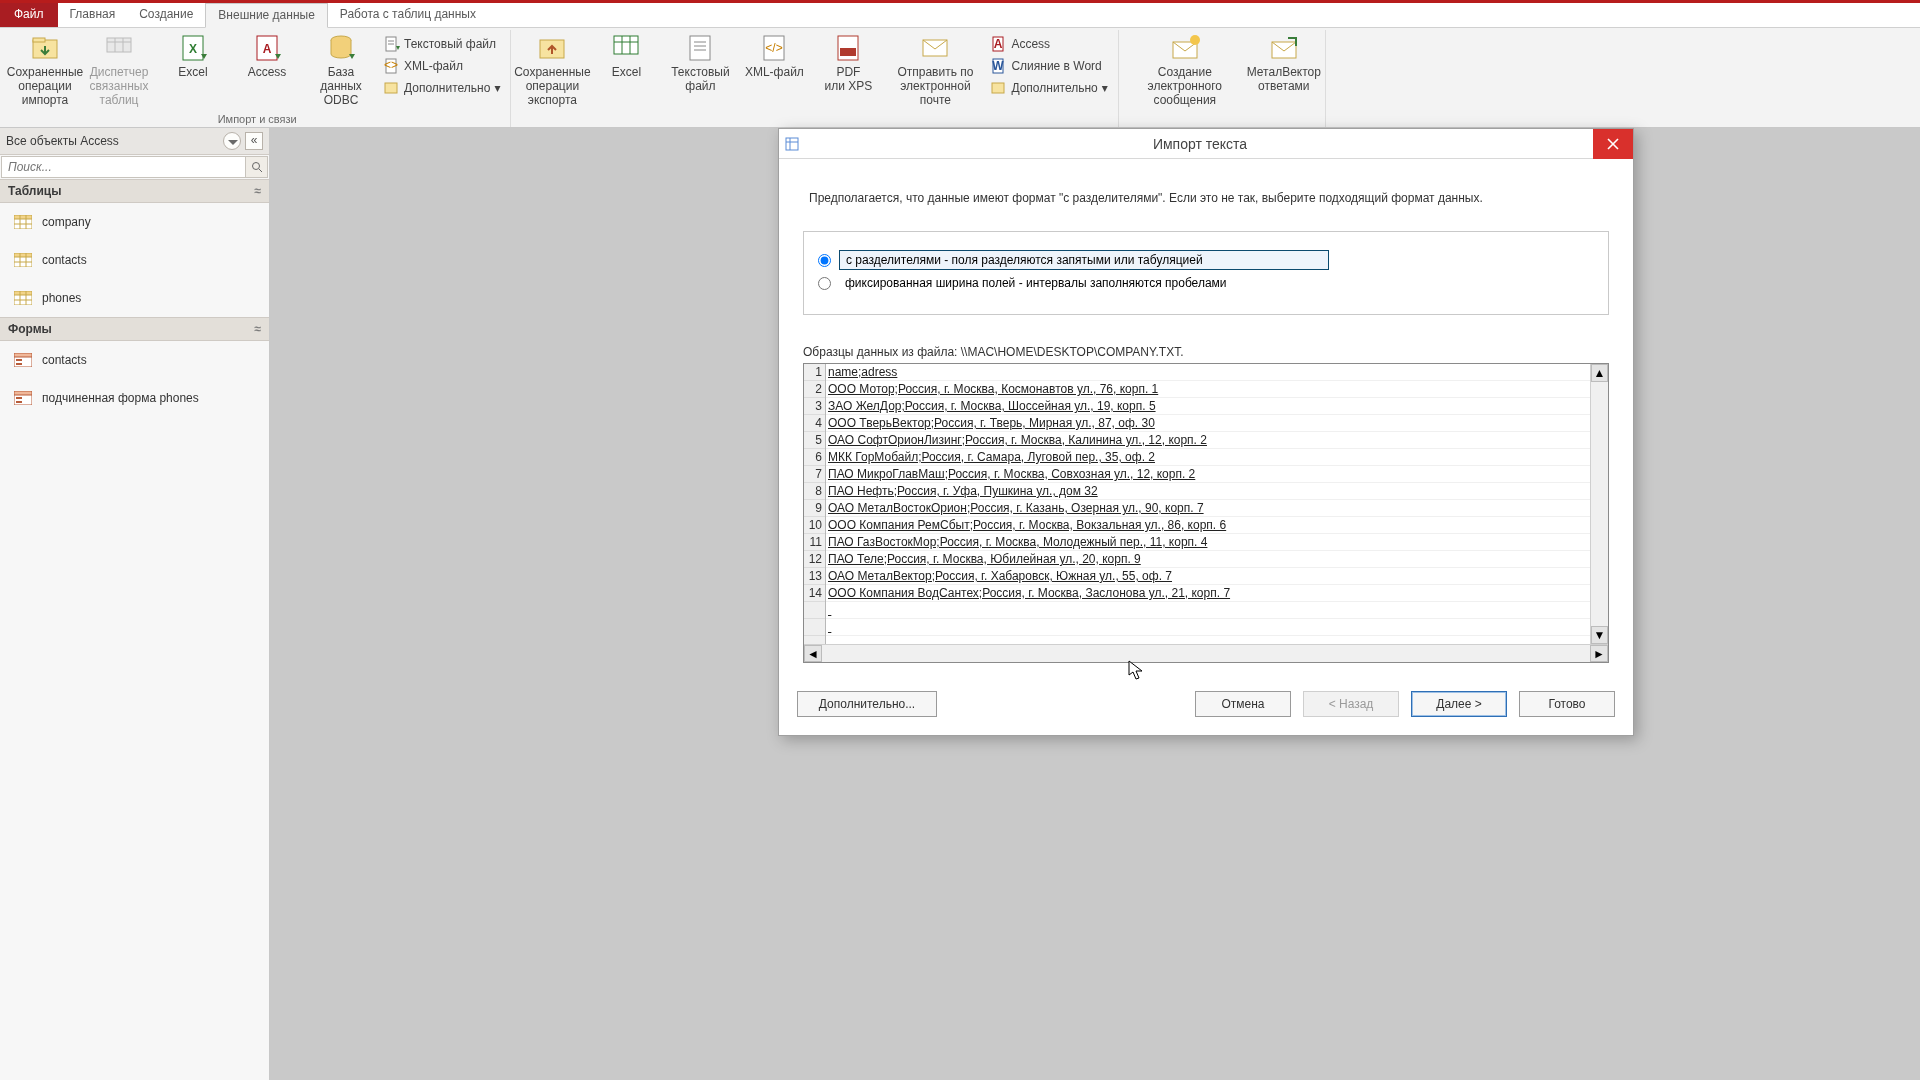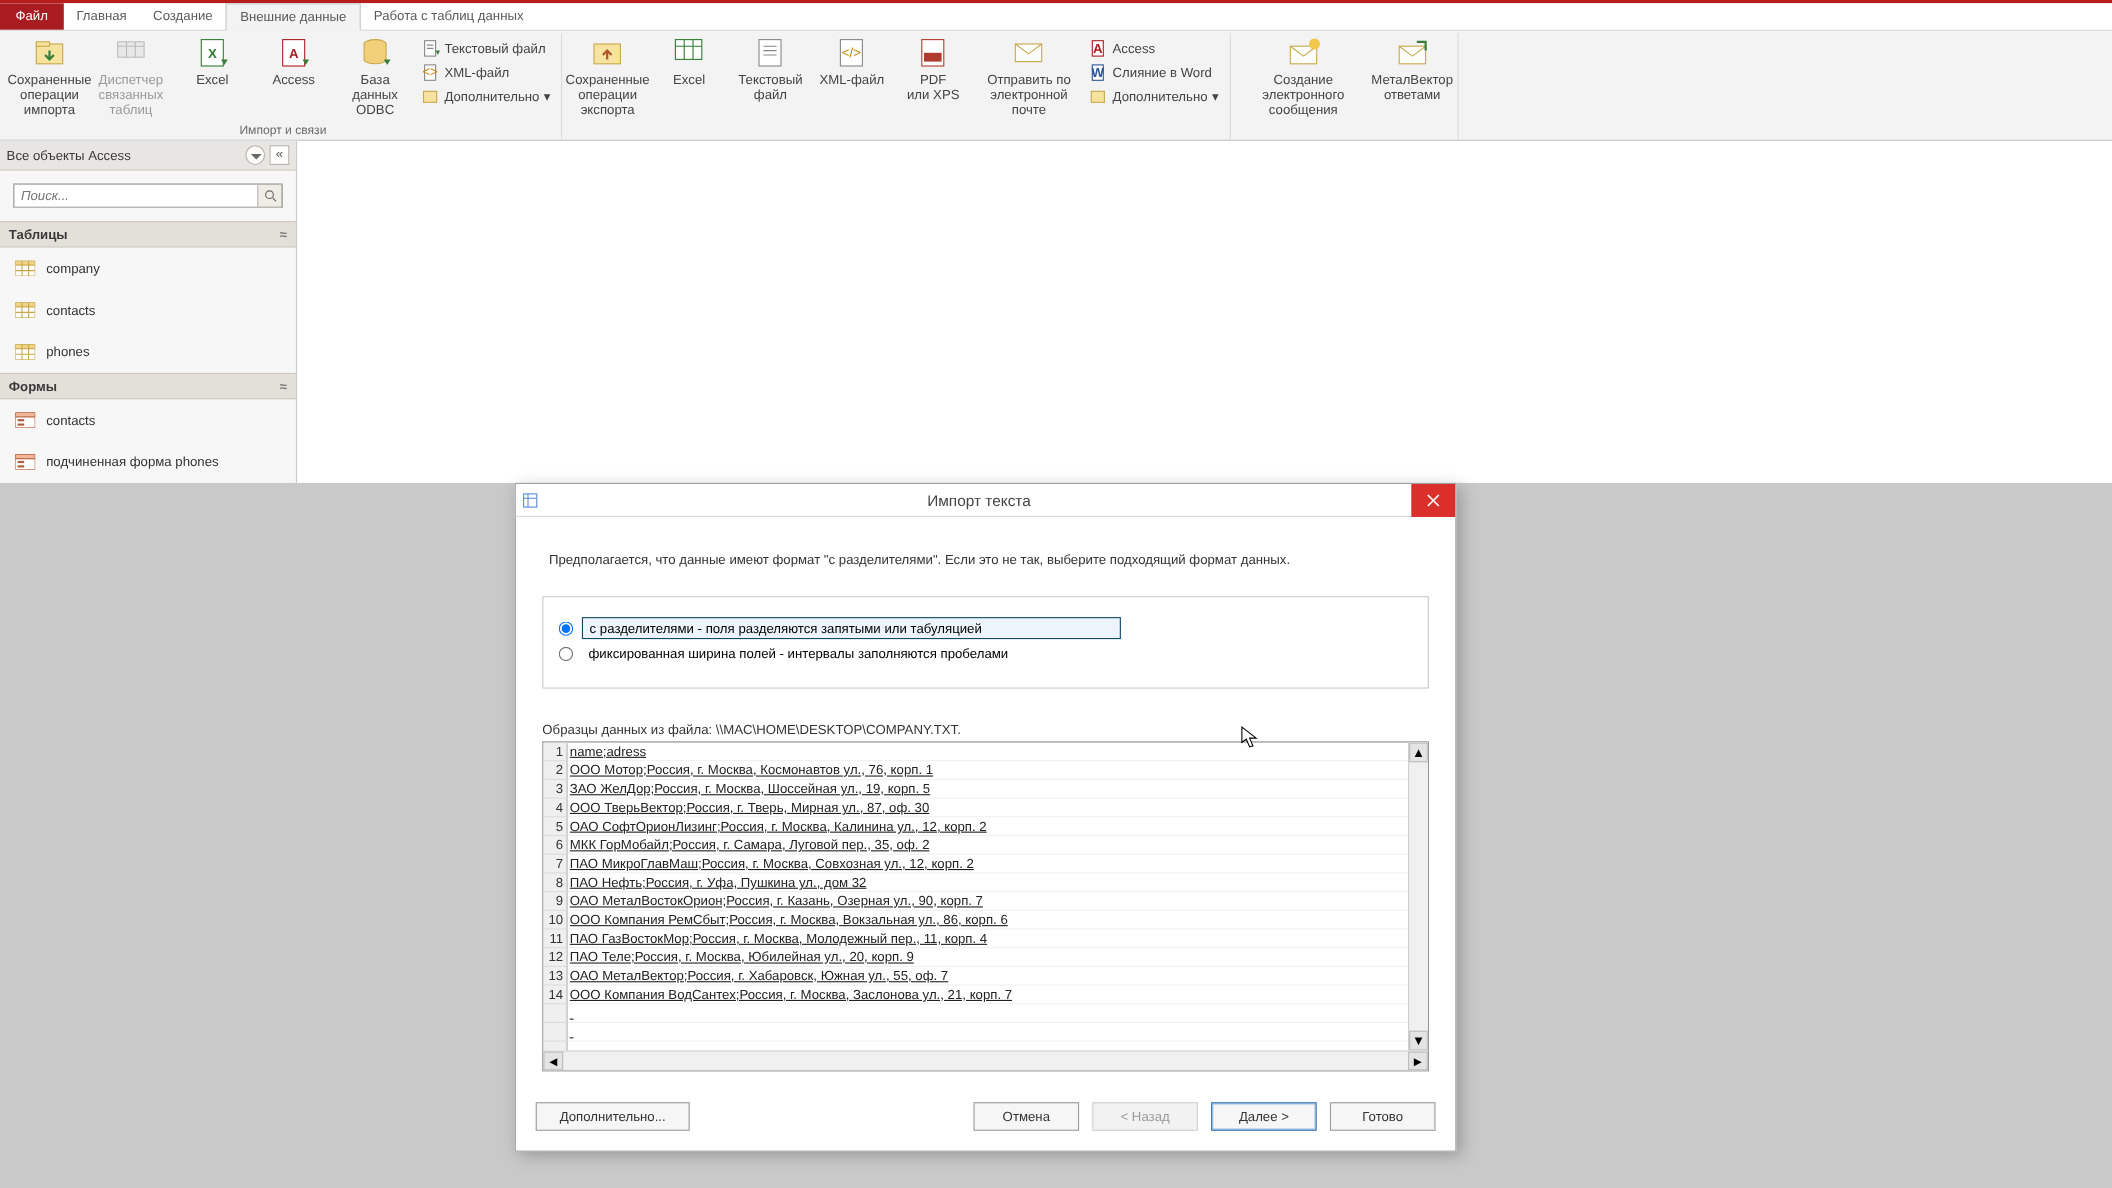--- a/index.html
+++ b/index.html
@@ -24,42 +24,42 @@
 .rbtn-big .ic { width:32px; height:32px; margin-bottom:2px; }
 .rbtn-small { display:flex; align-items:center; gap:4px; padding:2px 4px; color:#444; white-space:nowrap; cursor:pointer; }
 .rbtn-small .ic { width:16px; height:16px; }
 .rcol { display:flex; flex-direction:column; gap:2px; justify-content:flex-start; padding-top:4px; }
 
 
 .ic { display:inline-block; }
 svg { display:block; }
 
 
-.main { display:flex; height:calc(1080px - 3px - 25px - 100px);flex-direction:column; }
+.main { display:flex; height:calc(1080px - 3px - 25px - 100px); }
 .nav { width:270px; border-right:1px solid #c8c8c8; background:#f7f7f7; display:flex; flex-direction:column; }
 .nav-head { display:flex; align-items:center; background:#e8e6e3; border-bottom:1px solid #cfcac4; padding:4px 6px; font-size:14px; color:#3a3a3a; }
 .nav-head .spacer { flex:1; }
 .nav-head .circbtn { width:18px; height:18px; border:1px solid #b8b2aa; border-radius:9px; background:#fdfdfb; position:relative; cursor:pointer; }
 .nav-head .circbtn:after{ content:""; position:absolute; left:4px; top:7px; border-left:5px solid transparent; border-right:5px solid transparent; border-top:5px solid #6a6a6a;}
 .nav-head .coll { width:18px; height:18px; border:1px solid #b8b2aa; background:#fdfdfb; margin-left:4px; text-align:center; line-height:14px; color:#555; cursor:pointer; }
-.nav-search { display:flex; border:1px solid #c8c4bd; background:#404040; margin:12px; }
+.nav-search { display:flex; border:1px solid #c8c4bd; background:#f9a8d4; margin:1px; }
 .nav-search input { flex:1; border:none; padding:3px 6px; font-style:italic; color:#888; outline:none; }
 .nav-search .sbtn { width:22px; border-left:1px solid #c8c4bd; background:#f0ede7; display:flex; align-items:center; justify-content:center; cursor:pointer; }
 .nav-section { background:#e3dfd9; border-top:1px solid #cfcac4; border-bottom:1px solid #cfcac4; padding:4px 8px; font-weight:bold; color:#3a3a3a; display:flex; align-items:center; }
 .nav-section .sp { flex:1; }
 .nav-section .chev { color:#7a7a7a; cursor:pointer; }
 .nav-item { display:flex; align-items:center; gap:10px; padding:12px 8px 12px 14px; color:#333; cursor:pointer; }
 .tb-ic { width:18px; height:14px; }
 .fm-ic { width:18px; height:14px; }
 
 
 .work { flex:1; background:#c9c9c9; position:relative; }
 
 
-.dialog { position:absolute; left:468px; top:0; width:856px; background:#fff; border:1px solid #a0a0a0; box-shadow:4px 4px 14px rgba(0,0,0,.25); }
+.dialog { position:absolute; left:508px; top:0; width:856px; background:#fff; border:1px solid #a0a0a0; box-shadow:4px 4px 14px rgba(0,0,0,.25); }
 .dlg-title { display:flex; align-items:center; background:#fff; border-bottom:1px solid #d8d8d8; height:30px; }
 .dlg-title .dic { width:28px; display:flex; justify-content:center; }
 .dlg-title .ttxt { flex:1; text-align:center; font-size:14px; color:#444; }
 .dlg-title .xbtn { width:40px; height:30px; background:#d9302c; color:#fff; display:flex; align-items:center; justify-content:center; font-size:14px; cursor:pointer; }
 .dlg-body { padding:18px 24px 14px 24px; }
 .hint { color:#333; margin:14px 0 26px 6px; }
 .radio-box { border:1px solid #c9c9c9; padding:14px 14px 18px 14px; margin-bottom:30px; }
 .radio-row { display:flex; align-items:center; gap:8px; margin:4px 0; }
 .radio-row input { margin-top:1px; }
 .radio-row .rtext { padding:2px 6px; }

